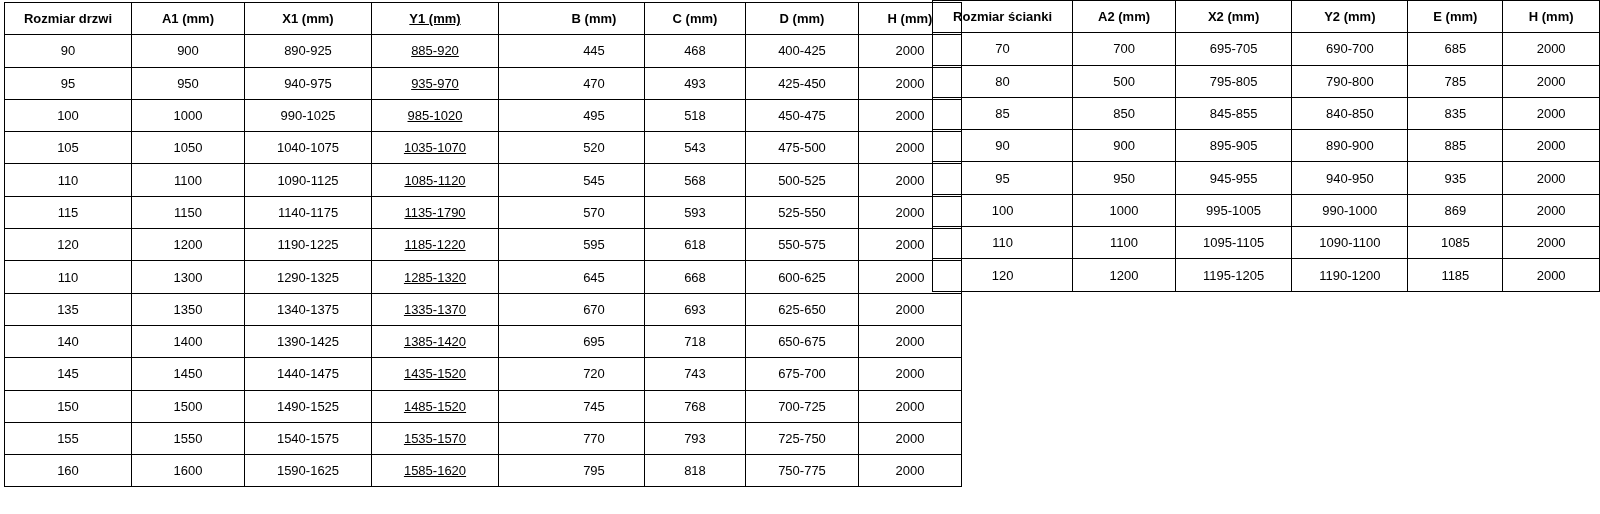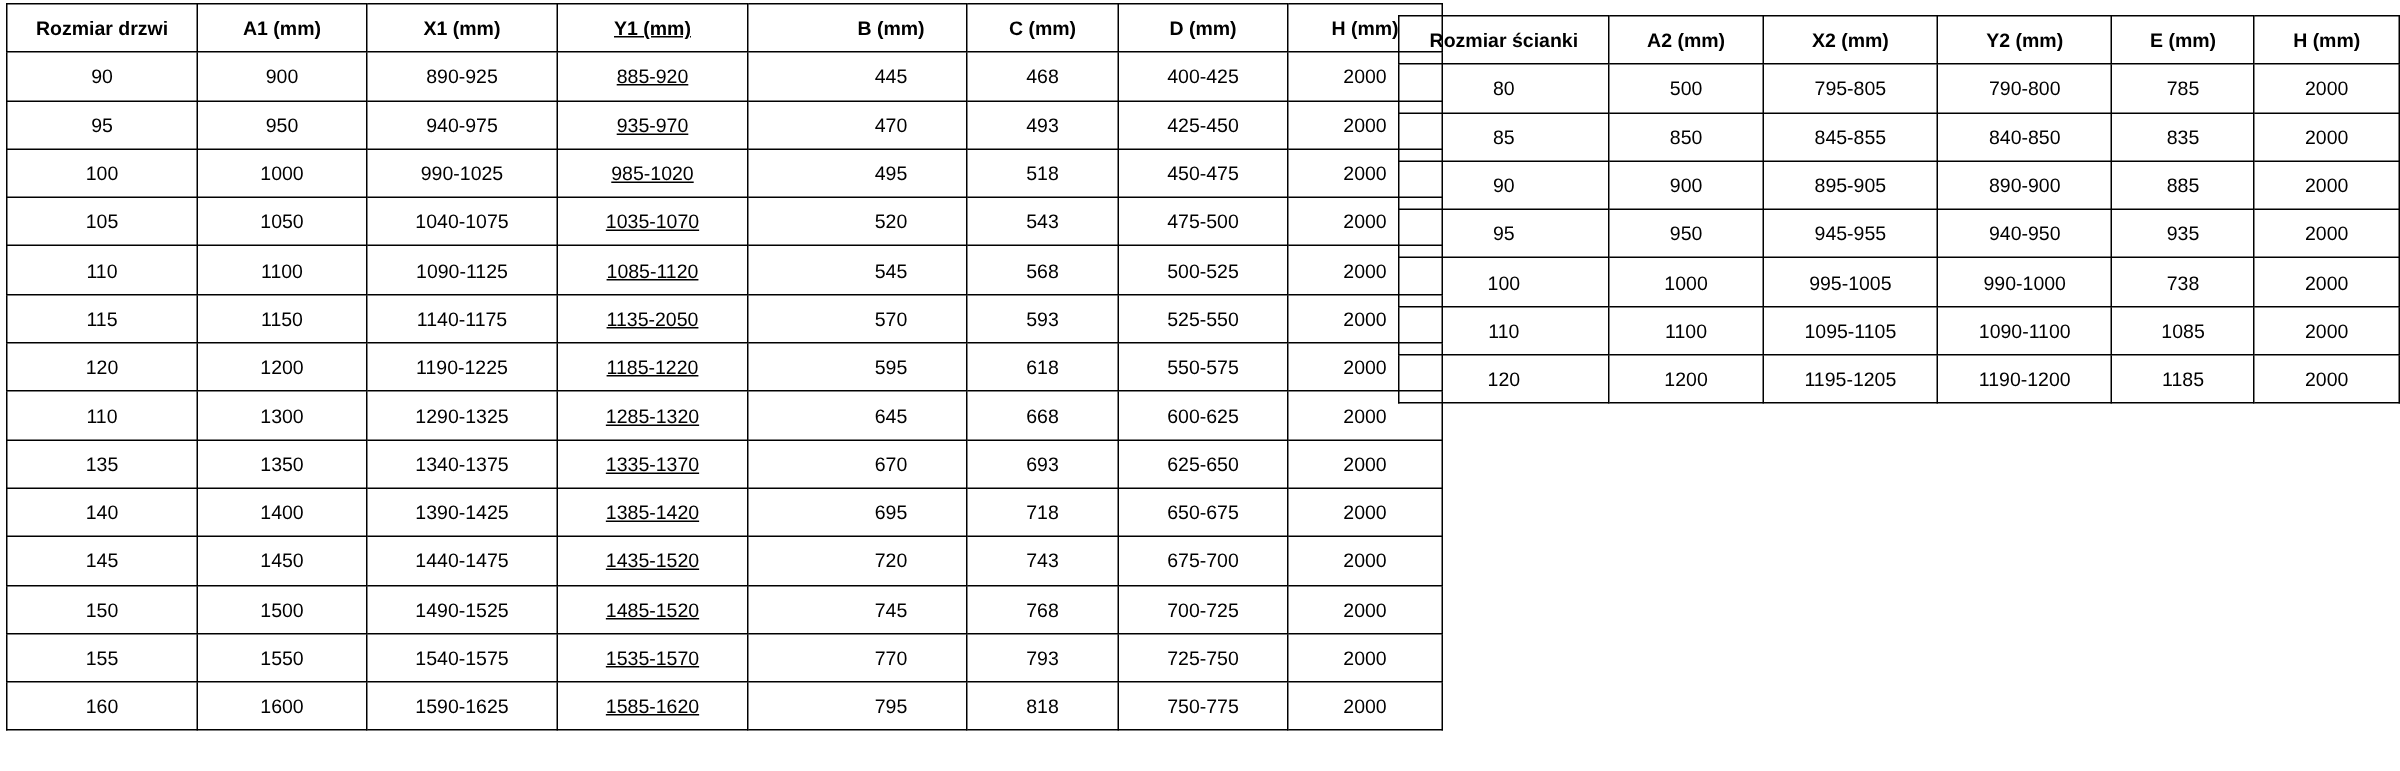--- a/index.html
+++ b/index.html
@@ -54,21 +54,21 @@
   #doors-table th:nth-child(4), #doors-table td:nth-child(4) { width: 122px; text-decoration: underline; }
   #doors-table th:nth-child(5), #doors-table td:nth-child(5) { width: 96px; padding-left: 47px; }
   #doors-table th:nth-child(6), #doors-table td:nth-child(6) { width: 96px; }
   #doors-table th:nth-child(7), #doors-table td:nth-child(7) { width: 108px; }
   #doors-table th:nth-child(8), #doors-table td:nth-child(8) { width: 98px; }
 
   
   #wall-table {
     position: absolute;
     left: 932px;
-    top: 10px;
+    top: 0;
     border-radius: 23px;
   }
   #wall-table th:nth-child(1), #wall-table td:nth-child(1) { width: 140px; }
   #wall-table th:nth-child(2), #wall-table td:nth-child(2) { width: 104px; }
   #wall-table th:nth-child(3), #wall-table td:nth-child(3) { width: 118px; }
   #wall-table th:nth-child(4), #wall-table td:nth-child(4) { width: 118px; margin-top: 40px; }
   #wall-table th:nth-child(5), #wall-table td:nth-child(5) { width: 96px; }
   #wall-table th:nth-child(6), #wall-table td:nth-child(6) { width: 98px; }
 </style>
 </head>
@@ -137,21 +137,21 @@
         <td>1085-1120</td>
         <td>545</td>
         <td>568</td>
         <td>500-525</td>
         <td>2000</td>
       </tr>
       <tr>
         <td>115</td>
         <td>1150</td>
         <td>1140-1175</td>
-        <td>1135-2050</td>
+        <td>1135-1790</td>
         <td>570</td>
         <td>593</td>
         <td>525-550</td>
         <td>2000</td>
       </tr>
       <tr>
         <td>120</td>
         <td>1200</td>
         <td>1190-1225</td>
         <td>1185-1220</td>
@@ -239,20 +239,28 @@
         <th>Rozmiar ścianki</th>
         <th>A2 (mm)</th>
         <th>X2 (mm)</th>
         <th>Y2 (mm)</th>
         <th>E (mm)</th>
         <th>H (mm)</th>
       </tr>
     </thead>
     <tbody>
       <tr>
+        <td>70</td>
+        <td>700</td>
+        <td>695-705</td>
+        <td>690-700</td>
+        <td>685</td>
+        <td>2000</td>
+      </tr>
+      <tr>
         <td>80</td>
         <td>500</td>
         <td>795-805</td>
         <td>790-800</td>
         <td>785</td>
         <td>2000</td>
       </tr>
       <tr>
         <td>85</td>
         <td>850</td>
@@ -275,21 +283,21 @@
         <td>945-955</td>
         <td>940-950</td>
         <td>935</td>
         <td>2000</td>
       </tr>
       <tr>
         <td>100</td>
         <td>1000</td>
         <td>995-1005</td>
         <td>990-1000</td>
-        <td>738</td>
+        <td>869</td>
         <td>2000</td>
       </tr>
       <tr>
         <td>110</td>
         <td>1100</td>
         <td>1095-1105</td>
         <td>1090-1100</td>
         <td>1085</td>
         <td>2000</td>
       </tr>

